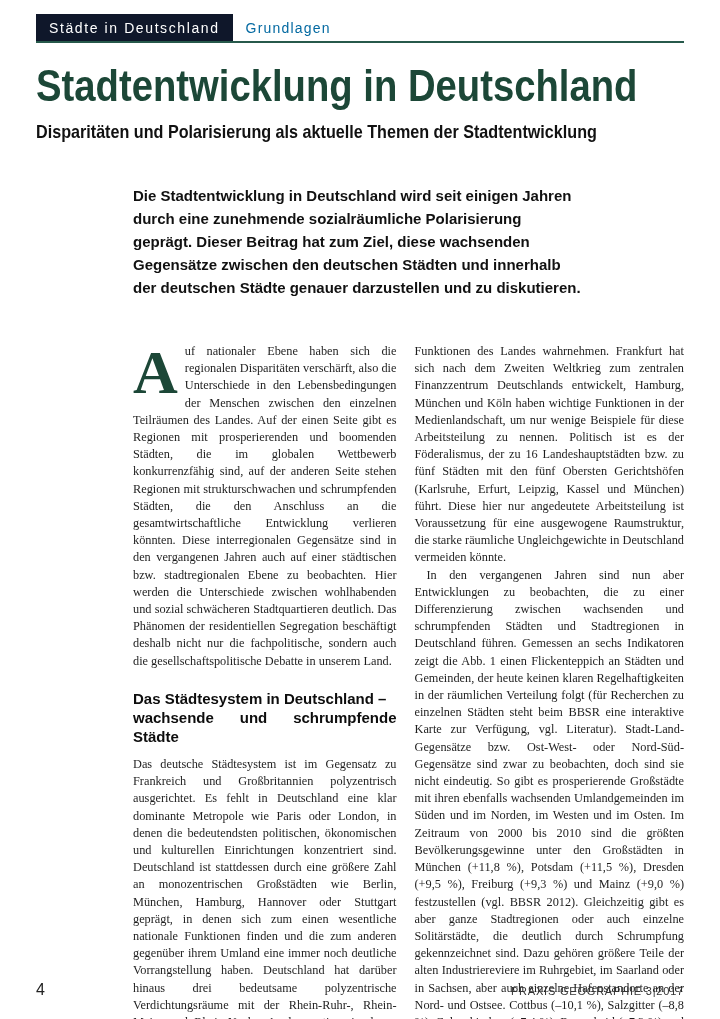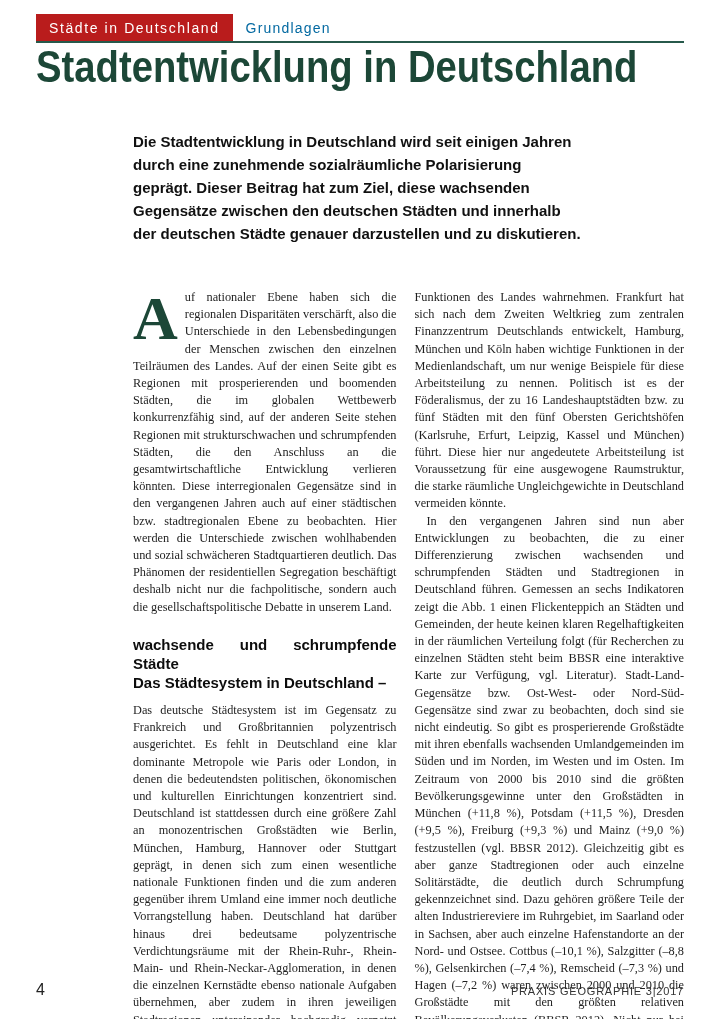--- a/index.html
+++ b/index.html
@@ -12,34 +12,34 @@
     color: #1a1a1a;
   }
   .page { padding: 14px 36px 0 36px; height: 100%; position: relative; }
 
   
   .header-bar {
     display: flex; align-items: stretch;
     border-bottom: 2px solid #27594b;
   }
   .kicker-box {
-    background: #b91c1c; color: #ffffff;
+    background: #0f172a; color: #ffffff;
     font-size: 14px; letter-spacing: 1.6px;
     padding: 6px 13px 5px 13px;
     white-space: nowrap;
   }
   .category-label {
     color: #0369a1; font-size: 14px; letter-spacing: 1.2px;
     padding: 6px 0 5px 13px; white-space: nowrap;
   }
 
   
   .byline { margin-top: 23px; font-size: 13px; font-weight: 700; letter-spacing: 0.3px; color: #111; }
   .title {
-    margin-top: 1px; color: #1c4737; font-weight: 700;
+    margin-top: 20px; color: #1c4737; font-weight: 700;
     font-size: 45px; line-height: 1.0; white-space: nowrap;
   }
   .title .squeeze, .subtitle .squeeze {
     display: inline-block; transform: scaleX(0.85); transform-origin: 0 50%;
   }
   .subtitle {
     margin-top: 13px; color: #111; font-weight: 700;
     font-size: 19px; white-space: nowrap;
   }
 
@@ -91,30 +91,31 @@
   <div class="header-bar">
     <div class="kicker-box">
       <span>Städte in Deutschland</span>
     </div>
     <div class="category-label">Grundlagen</div>
   </div>
 
 
   <h1 class="title"><span class="squeeze">Stadtentwicklung in Deutschland</span></h1>
 
+  <h2 class="subtitle"><span class="squeeze">Disparitäten und Polarisierung als aktuelle Themen der Stadtentwicklung</span></h2>
 
   <p class="lead">Die Stadtentwicklung in Deutschland wird seit einigen Jahren durch eine zunehmende sozialräumliche Polarisierung geprägt. Dieser Beitrag hat zum Ziel, diese wachsenden Gegensätze zwischen den deutschen Städten und innerhalb der deutschen Städte genauer darzustellen und zu diskutieren.</p>
 
   <div class="columns">
 
     <div class="col col-left">
       <p class="body-text"><span class="dropcap">A</span><span>uf nationaler Ebene haben sich die regionalen Disparitäten verschärft, also die Unterschiede in den Lebensbedingungen der Menschen zwischen den einzelnen Teilräumen des Landes. Auf der einen Seite gibt es Regionen mit prosperierenden und boomenden Städten, die im globalen Wettbewerb konkurrenzfähig sind, auf der anderen Seite stehen Regionen mit strukturschwachen und schrumpfenden Städten, die den Anschluss an die gesamtwirtschaftliche Entwicklung verlieren könnten. Diese interregionalen Gegensätze sind in den vergangenen Jahren auch auf einer städtischen bzw. stadtregionalen Ebene zu beobachten. Hier werden die Unterschiede zwischen wohlhabenden und sozial schwächeren Stadtquartieren deutlich. Das Phänomen der residentiellen Segregation beschäftigt deshalb nicht nur die fachpolitische, sondern auch die gesellschaftspolitische Debatte in unserem Land.</span></p>
       <h3 class="section-heading">
+        <span>Das Städtesystem in Deutschland –</span>
         <span>wachsende und schrumpfende Städte</span>
-        <span>Das Städtesystem in Deutschland –</span>
       </h3>
       <p class="body-text">Das deutsche Städtesystem ist im Gegensatz zu Frankreich und Großbritannien polyzentrisch ausgerichtet. Es fehlt in Deutschland eine klar dominante Metropole wie Paris oder London, in denen die bedeutendsten politischen, ökonomischen und kulturellen Einrichtungen konzentriert sind. Deutschland ist stattdessen durch eine größere Zahl an monozentrischen Großstädten wie Berlin, München, Hamburg, Hannover oder Stuttgart geprägt, in denen sich zum einen wesentliche nationale Funktionen finden und die zum anderen gegenüber ihrem Umland eine immer noch deutliche Vorrangstellung haben. Deutschland hat darüber hinaus drei bedeutsame polyzentrische Verdichtungsräume mit der Rhein-Ruhr-, Rhein-Main- und Rhein-Neckar-Agglomeration, in denen die einzelnen Kernstädte ebenso nationale Aufgaben übernehmen, aber zudem in ihren jeweiligen Stadtregionen untereinander hochgradig vernetzt sind.</p>
 
     </div>
 
     <div class="col col-right">
       <p class="body-text">Funktionen des Landes wahrnehmen. Frankfurt hat sich nach dem Zweiten Weltkrieg zum zentralen Finanzzentrum Deutschlands entwickelt, Hamburg, München und Köln haben wichtige Funktionen in der Medienlandschaft, um nur wenige Beispiele für diese Arbeitsteilung zu nennen. Politisch ist es der Föderalismus, der zu 16 Landeshauptstädten bzw. zu fünf Städten mit den fünf Obersten Gerichtshöfen (Karlsruhe, Erfurt, Leipzig, Kassel und München) führt. Diese hier nur angedeutete Arbeitsteilung ist Voraussetzung für eine ausgewogene Raumstruktur, die starke räumliche Ungleichgewichte in Deutschland vermeiden könnte.</p>
       <p class="body-text indent">In den vergangenen Jahren sind nun aber Entwicklungen zu beobachten, die zu einer Differenzierung zwischen wachsenden und schrumpfenden Städten und Stadtregionen in Deutschland führen. Gemessen an sechs Indikatoren zeigt die Abb. 1 einen Flickenteppich an Städten und Gemeinden, der heute keinen klaren Regelhaftigkeiten in der räumlichen Verteilung folgt (für Recherchen zu einzelnen Städten steht beim BBSR eine interaktive Karte zur Verfügung, vgl. Literatur). Stadt-Land-Gegensätze bzw. Ost-West- oder Nord-Süd-Gegensätze sind zwar zu beobachten, doch sind sie nicht eindeutig. So gibt es prosperierende Großstädte mit ihren ebenfalls wachsenden Umlandgemeinden im Süden und im Norden, im Westen und im Osten. Im Zeitraum von 2000 bis 2010 sind die größten Bevölkerungsgewinne unter den Großstädten in München (+11,8 %), Potsdam (+11,5 %), Dresden (+9,5 %), Freiburg (+9,3 %) und Mainz (+9,0 %) festzustellen (vgl. BBSR 2012). Gleichzeitig gibt es aber ganze Stadtregionen oder auch einzelne Solitärstädte, die deutlich durch Schrumpfung gekennzeichnet sind. Dazu gehören größere Teile der alten Industriereviere im Ruhrgebiet, im Saarland oder in Sachsen, aber auch einzelne Hafenstandorte an der Nord- und Ostsee. Cottbus (–10,1 %), Salzgitter (–8,8 %), Gelsenkirchen (–7,4 %), Remscheid (–7,3 %) und Hagen (–7,2 %) waren zwischen 2000 und 2010 die Großstädte mit den größten relativen Bevölkerungsverlusten (BBSR 2012). Nicht nur bei den Großstädten, sondern auch bei den Klein- und Mittelstädten zeigen sich gleichzeitig Wachstums- und Schrumpfungsphänomene. Es gibt ebenso wachsende Mittelstädte in ländlichen, dünn besiedelten Regionen – etwa im Emsland – wie auch schrumpfende Mittelstädte in siedlungsstrukturell</p>
     </div>
 

